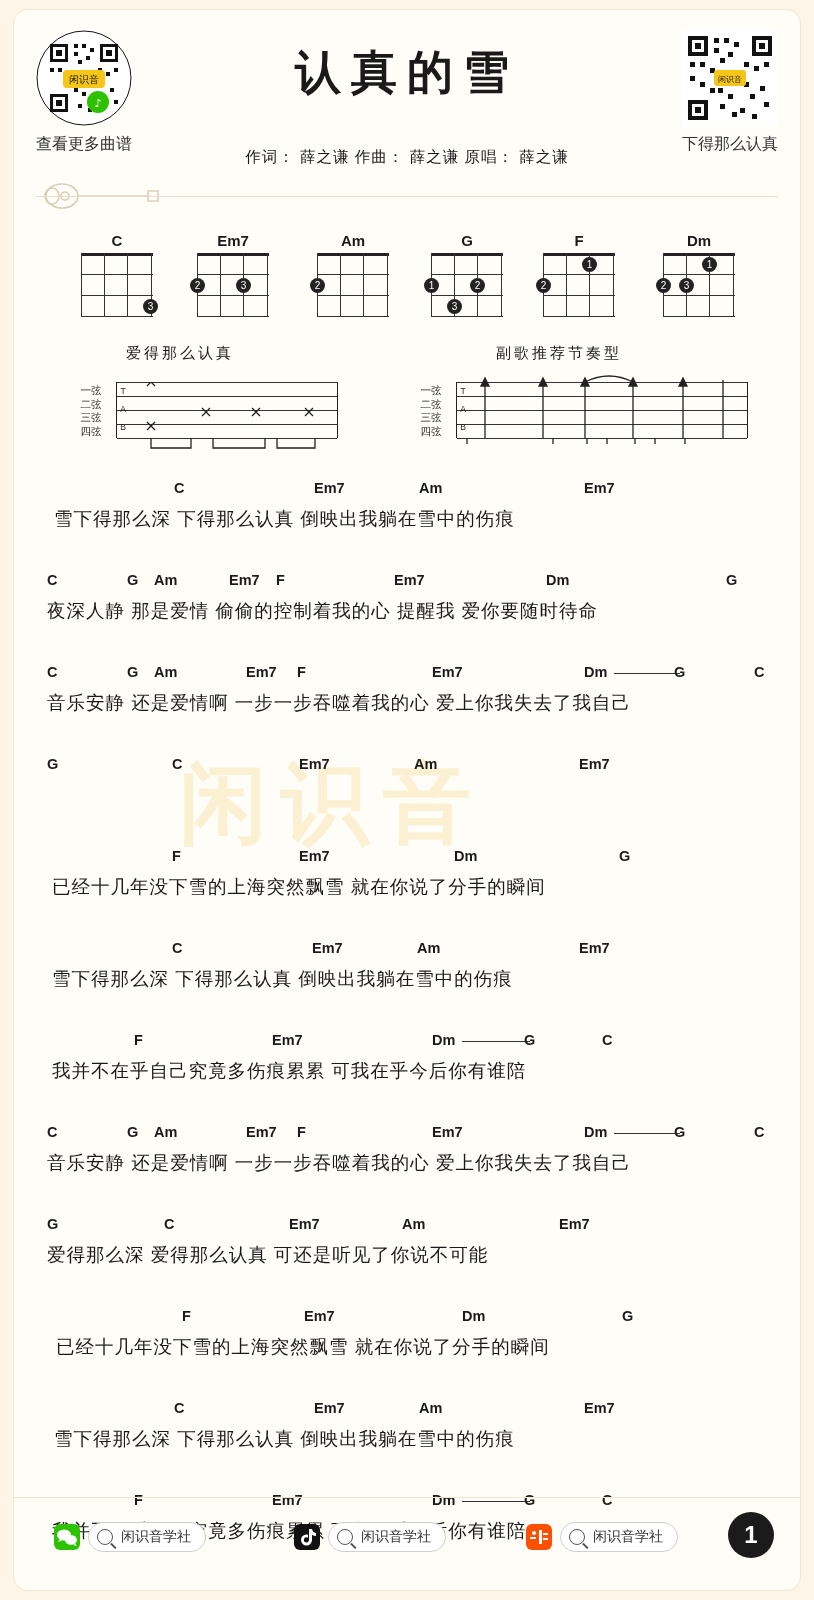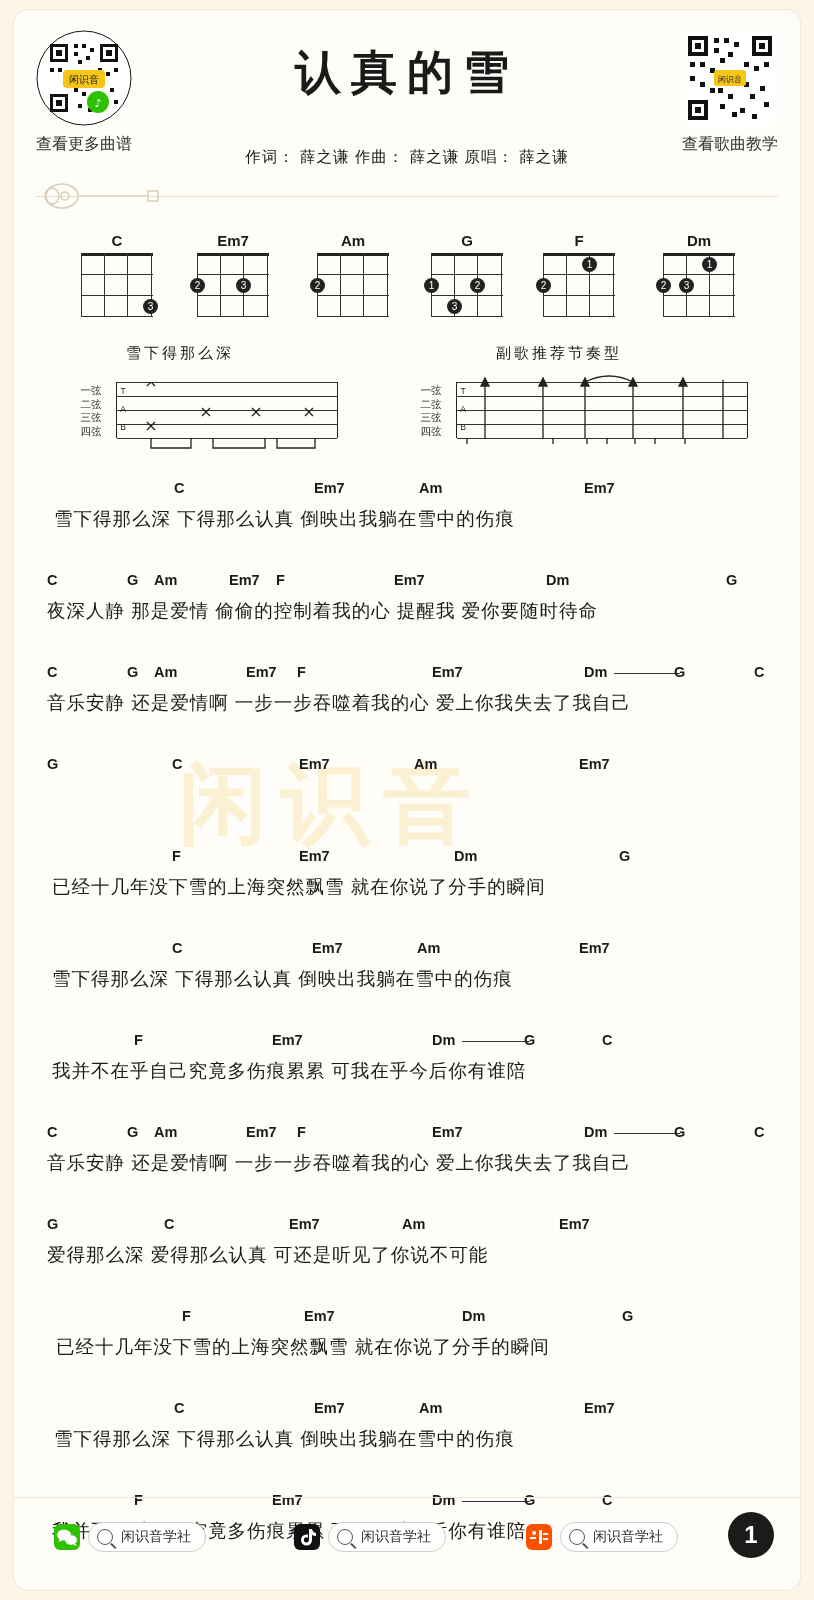--- a/index.html
+++ b/index.html
@@ -161,21 +161,21 @@
             <rect x="36" y="58" width="5" height="5"></rect>
               <rect x="46" y="64" width="5" height="5"></rect>
               <rect x="58" y="78" width="5" height="5"></rect>
             <rect x="70" y="84" width="5" height="5"></rect>
               <rect x="32" y="46" width="5" height="5"></rect>
           </g>
           <rect x="32" y="40" width="32" height="16" rx="3" fill="#f5c518"></rect>
           <text x="48" y="52" font-size="8" text-anchor="middle" fill="#222" font-family="DejaVu Sans, sans-serif">闲识音</text>
         </svg>
       </div>
-      <div class="qr-cap">查看歌曲教学</div>
+      <div class="qr-cap">下得那么认真</div>
     </div>
 
     <div class="title">认真的雪</div>
     <div class="credits">作词： 薛之谦  作曲： 薛之谦  原唱： 薛之谦</div>
 
     <div class="uke-deco">
       <svg width="120" height="28" viewBox="0 0 120 28">
         <g fill="none" stroke="#d9cfb6" stroke-width="1.6">
           <ellipse cx="22" cy="14" rx="16" ry="12"></ellipse>
           <ellipse cx="12" cy="14" rx="7" ry="8"></ellipse>
@@ -281,21 +281,21 @@
           <div class="h" style="top:42px"></div>
           <div class="h" style="top:63px"></div>
         <div class="dot" style="left:39px;top:4px">1</div>
         <div class="dot" style="left:-7px;top:25px">2</div>
         <div class="dot" style="left:16px;top:25px">3</div>
       </div>
     </div>
   </div>
 
   <div>
-    <div class="rh-title" style="left:112px;top:334px;">雪下得那么深</div>
+    <div class="rh-title" style="left:112px;top:334px;">爱得那么认真</div>
     <div class="rh-title" style="left:482px;top:334px;">副歌推荐节奏型</div>
 
     <div class="tab" style="left:60px;top:372px;width:300px;height:70px;">
       <div class="strlabels" style="left:0;top:2px;">
         <div>一弦</div>
         <div>二弦</div>
         <div>三弦</div>
         <div>四弦</div>
       </div>
       <div class="tabbox" style="left:42px;top:0;width:220px;height:56px;">

